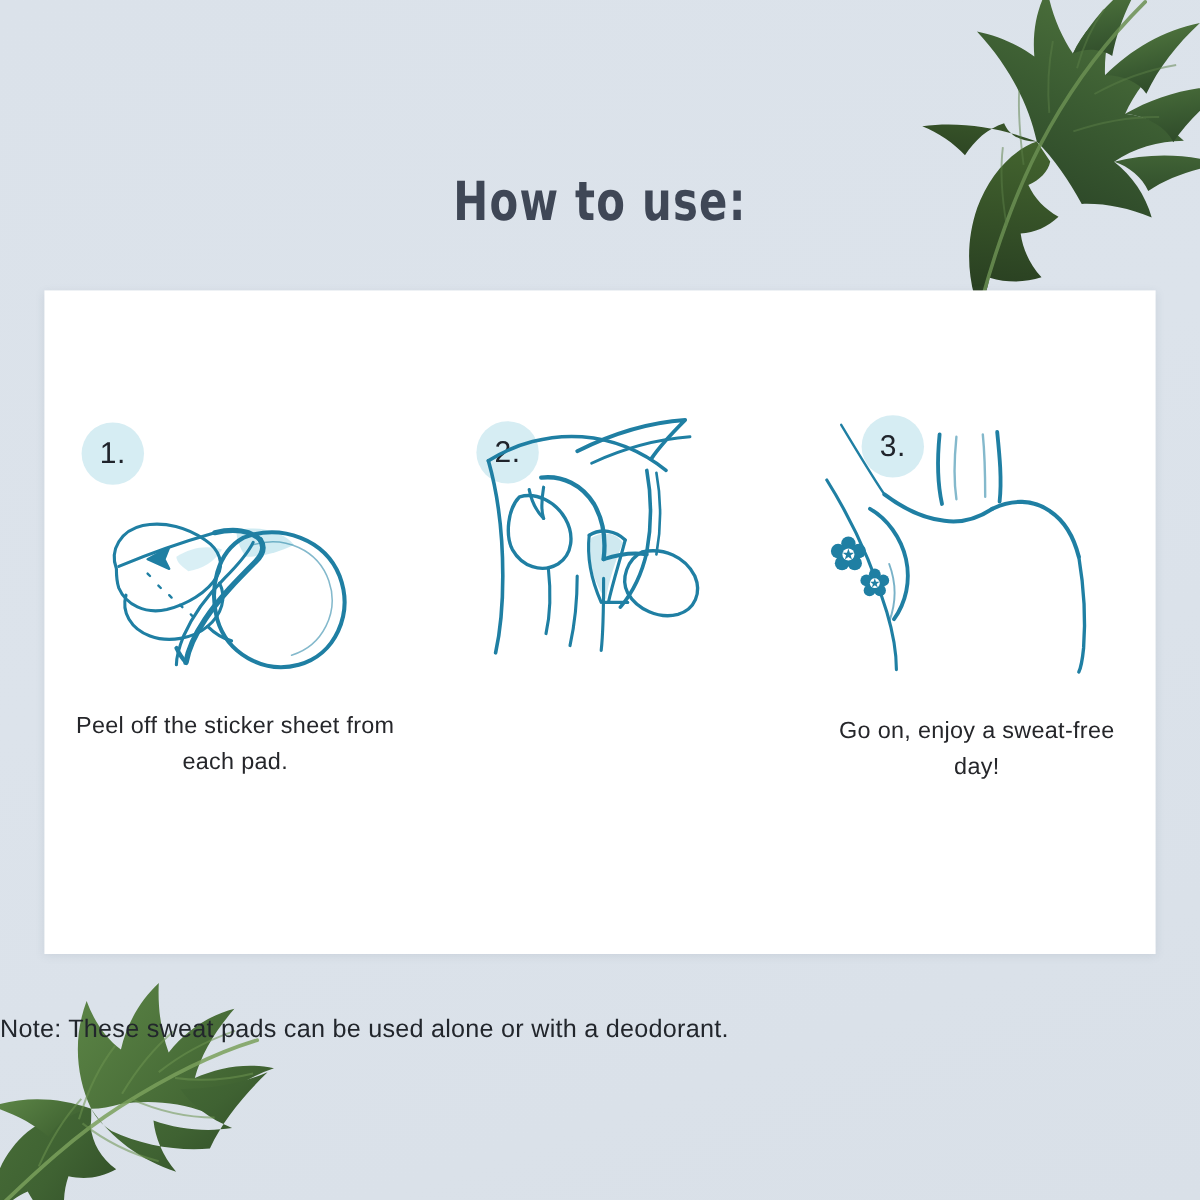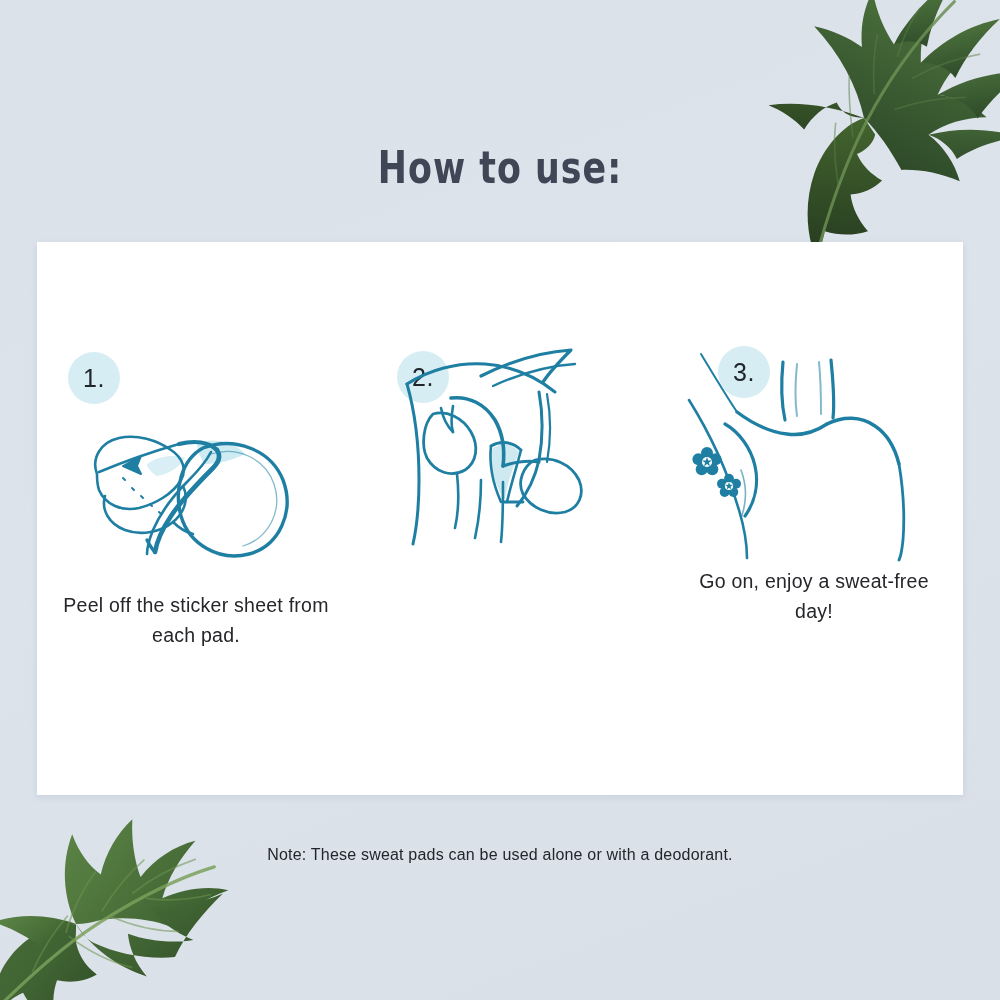--- a/index.html
+++ b/index.html
@@ -120,31 +120,31 @@
     font-family: "Liberation Sans", sans-serif;
     font-size: 19.5px;
     line-height: 30px;
     color: #25262a;
     letter-spacing: 0.25px;
     padding: 0 14px;
     box-sizing: border-box;
   }
   .caption-1 { top: 348px; text-align: center; }
   .caption-2 { top: 348px; }
-  .caption-3 { top: 324px; }
+  .caption-3 { top: 352px; }
 
   
   .note {
     position: absolute;
     left: 0;
     top: 846px;
     width: 1000px;
-    text-align: center;
+    text-align: left;
     font-family: "Liberation Sans", sans-serif;
-    font-size: 16px;
+    font-size: 21px;
     letter-spacing: 0.2px;
     color: #22262c;
   }
 </style>
 </head>
 <body>
 
 <div class="stage">
 
   <svg class="leaf leaf-tr" viewBox="0 0 330 280">

